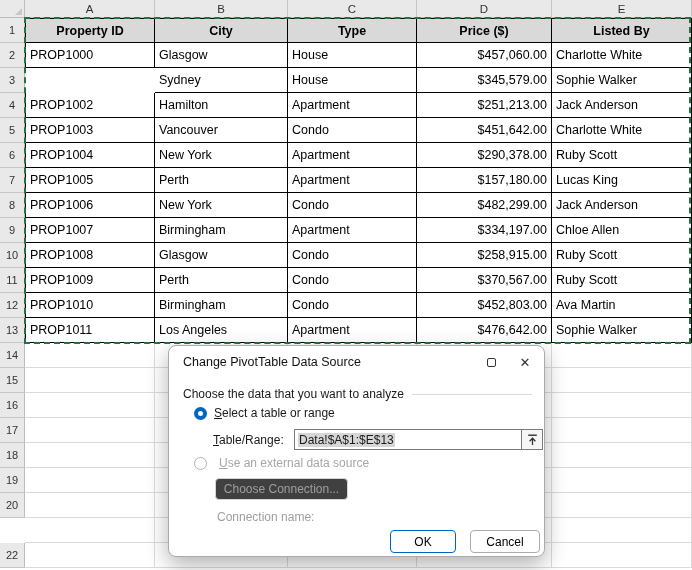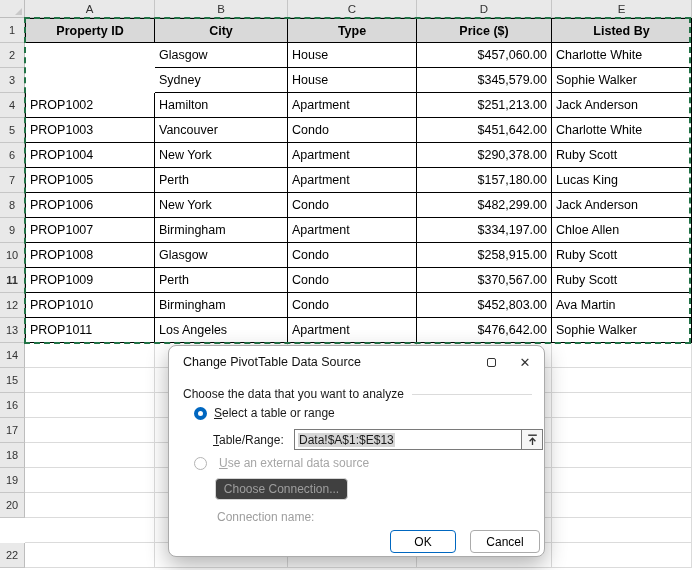--- a/index.html
+++ b/index.html
@@ -106,37 +106,38 @@
     <div class="rowhdr" style="top: 18px; height: 25px;">1</div>
     <div class="rowhdr" style="top: 43px; height: 25px;">2</div>
     <div class="rowhdr" style="top: 68px; height: 25px;">3</div>
     <div class="rowhdr" style="top: 93px; height: 25px;">4</div>
     <div class="rowhdr" style="top: 118px; height: 25px;">5</div>
     <div class="rowhdr" style="top: 143px; height: 25px;">6</div>
     <div class="rowhdr" style="top: 168px; height: 25px;">7</div>
     <div class="rowhdr" style="top: 193px; height: 25px;">8</div>
     <div class="rowhdr" style="top: 218px; height: 25px;">9</div>
     <div class="rowhdr" style="top: 243px; height: 25px;">10</div>
-    <div class="rowhdr" style="top: 268px; height: 25px; font-weight: bold;">11</div>
+    <div class="rowhdr" style="top: 268px; height: 25px;">11</div>
     <div class="rowhdr" style="top: 293px; height: 25px;">12</div>
     <div class="rowhdr" style="top: 318px; height: 25px;">13</div>
     <div class="rowhdr" style="top: 343px; height: 25px;">14</div>
     <div class="rowhdr" style="top: 368px; height: 25px;">15</div>
     <div class="rowhdr" style="top: 393px; height: 25px;">16</div>
     <div class="rowhdr" style="top: 418px; height: 25px;">17</div>
     <div class="rowhdr" style="top: 443px; height: 25px;">18</div>
     <div class="rowhdr" style="top: 468px; height: 25px;">19</div>
     <div class="rowhdr" style="top: 493px; height: 25px;">20</div>
     <div class="rowhdr" style="top: 520px; height: 25px; margin-left: 34px;">21</div>
     <div class="rowhdr" style="top: 543px; height: 25px;">22</div>
     <div class="cell tbl hdr toprow first" style="left: 25px; top: 18px; width: 130px; height: 25px;">Property ID</div>
     <div class="cell tbl hdr toprow" style="left: 155px; top: 18px; width: 133px; height: 25px;">City</div>
     <div class="cell tbl hdr toprow" style="left: 288px; top: 18px; width: 129px; height: 25px;">Type</div>
     <div class="cell tbl hdr toprow" style="left: 417px; top: 18px; width: 135px; height: 25px;">Price ($)</div>
     <div class="cell tbl hdr toprow" style="left: 552px; top: 18px; width: 140px; height: 25px;">Listed By</div>
+    <div class="cell tbl first" style="left: 25px; top: 43px; width: 130px; height: 25px;">PROP1000</div>
     <div class="cell tbl" style="left: 155px; top: 43px; width: 133px; height: 25px;">Glasgow</div>
     <div class="cell tbl" style="left: 288px; top: 43px; width: 129px; height: 25px;">House</div>
     <div class="cell tbl num" style="left: 417px; top: 43px; width: 135px; height: 25px;">$457,060.00</div>
     <div class="cell tbl" style="left: 552px; top: 43px; width: 140px; height: 25px;">Charlotte White</div>
     <div class="cell tbl first" style="left: 25px; top: 68px; width: 112px; height: 25px; margin-top: 48px;">PROP1001</div>
     <div class="cell tbl" style="left: 155px; top: 68px; width: 133px; height: 25px;">Sydney</div>
     <div class="cell tbl" style="left: 288px; top: 68px; width: 129px; height: 25px;">House</div>
     <div class="cell tbl num" style="left: 417px; top: 68px; width: 135px; height: 25px;">$345,579.00</div>
     <div class="cell tbl" style="left: 552px; top: 68px; width: 140px; height: 25px;">Sophie Walker</div>
     <div class="cell tbl first" style="left: 25px; top: 93px; width: 130px; height: 25px;">PROP1002</div>

